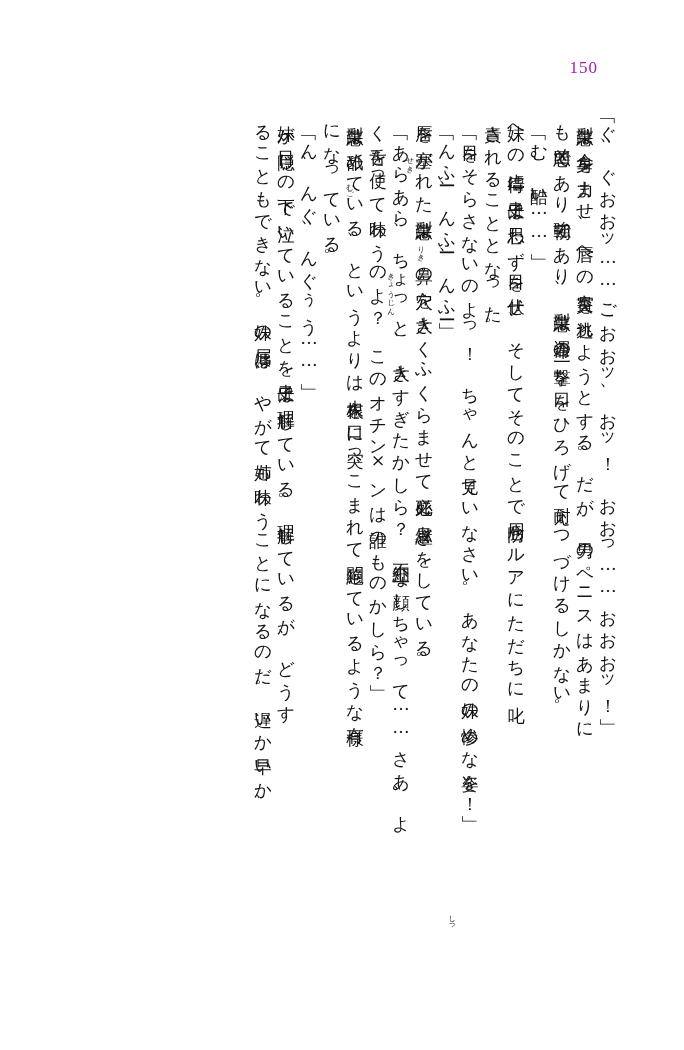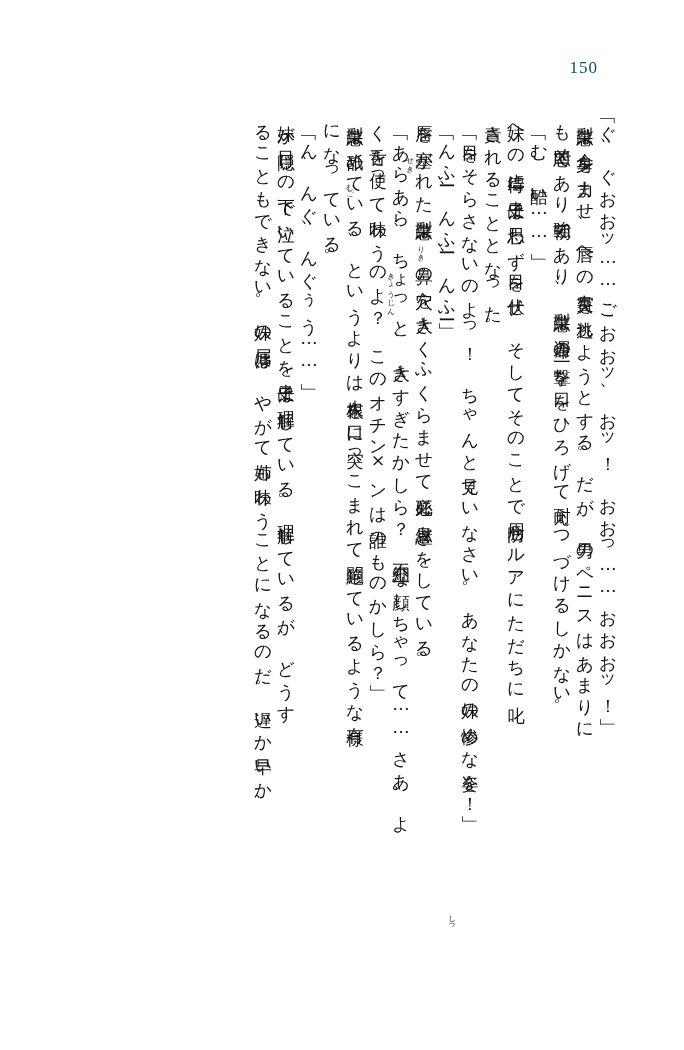--- a/index.html
+++ b/index.html
@@ -23,21 +23,21 @@
     height: 1050px;
     background: #ffffff;
   }
 
   .page-number {
     position: absolute;
     top: 58px;
     right: 86px;
     font-size: 17px;
     letter-spacing: 1px;
-    color: #0c4a6e;
+    color: #a21caf;
     font-family: "Liberation Serif", serif;
   }
 
   .text-body {
     position: absolute;
     top: 112px;
     right: 68px;
     height: 880px;
     width: 560px;
     display: flex;

